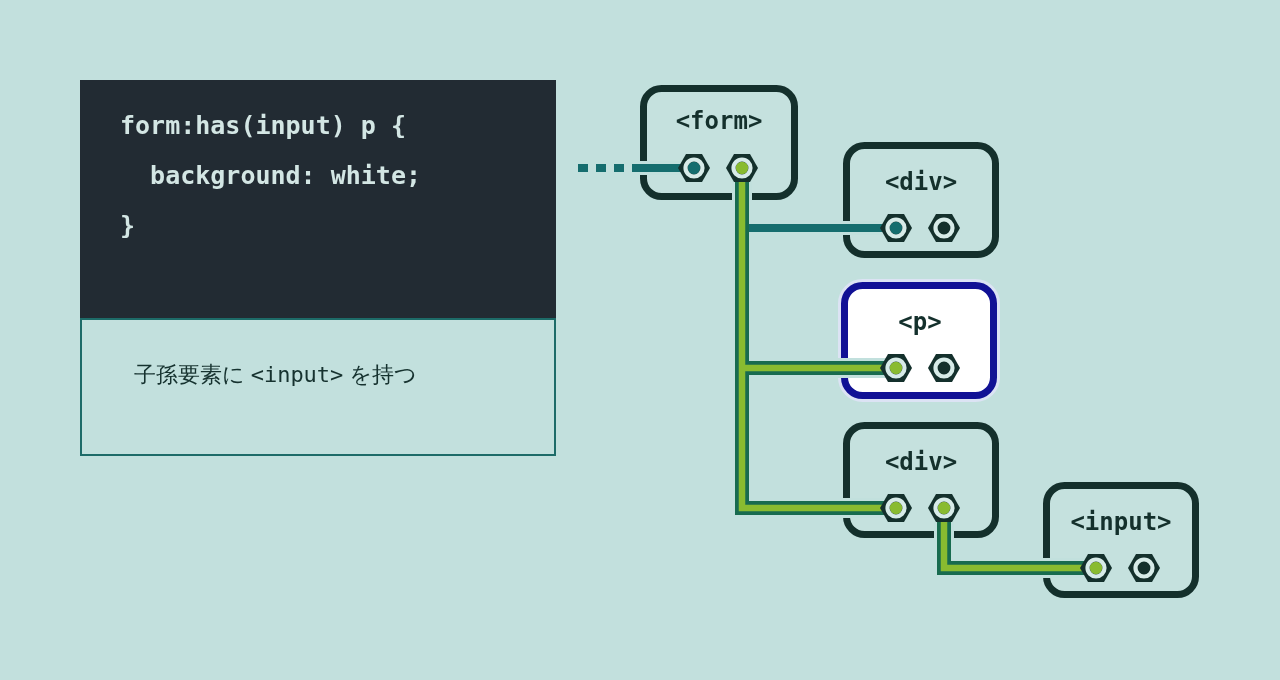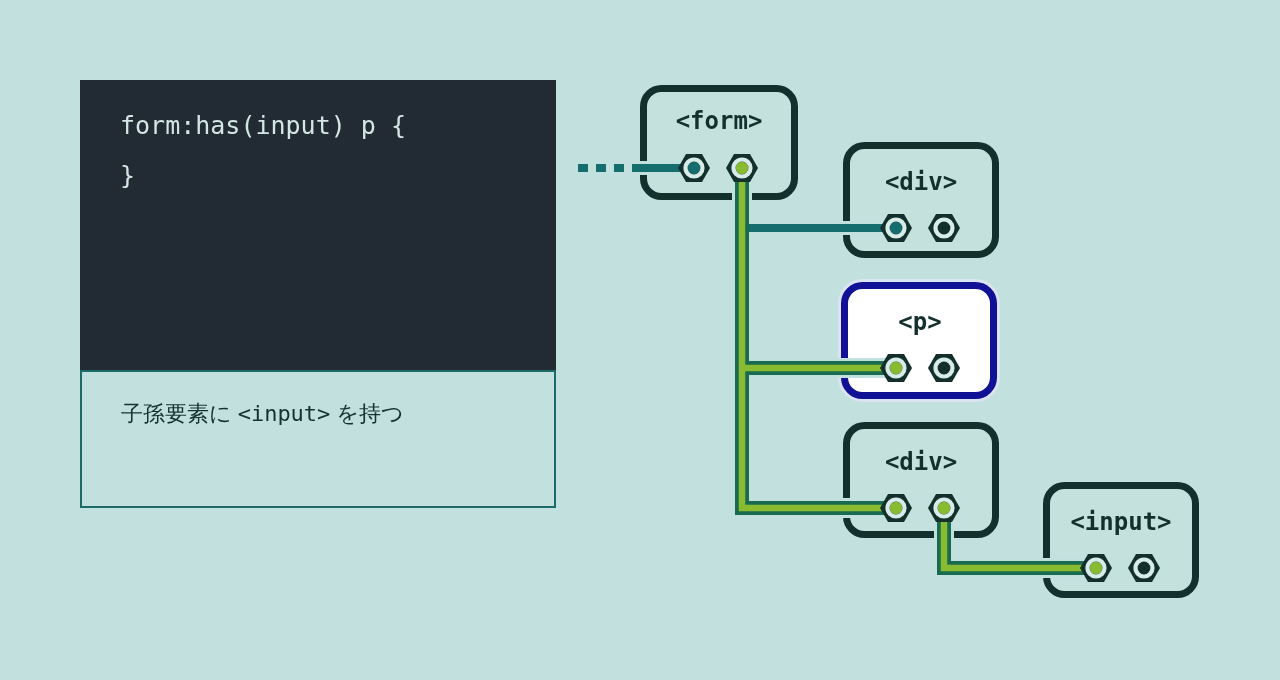--- a/index.html
+++ b/index.html
@@ -3,55 +3,56 @@
 <meta charset="utf-8">
 <style>
   html,body{margin:0;padding:0;}
   .stage{
     position:relative;width:1280px;height:680px;
     background:#c2e0dd;overflow:hidden;
     font-family:"Liberation Sans",sans-serif;
   }
   .code-card{position:absolute;left:80px;top:80px;width:476px;}
   .code-block{
-    box-sizing:border-box;width:476px;height:290px;
-    background:#222b33;padding:21px 0 0 40px;
+    box-sizing:border-box;width:476px;height:238px;
+    background:#222b33;padding:21px 0 0 40px;font-weight:bold;
   }
   .code-line{
     white-space:pre;color:#d3e6e4;
     font-family:"DejaVu Sans Mono","Liberation Mono",monospace;
     font-size:25px;line-height:50px;
   }
   .caption-box{
     box-sizing:border-box;width:476px;height:138px;
     border:2px solid #1d6b68;background:#c2e0dd;
     padding:17px 0 0 38px;
   }
   .cap-line{
-    margin:1px;color:#16322f;font-size:22px;line-height:48px;
+    margin:14px;color:#16322f;font-size:22px;line-height:48px;
     font-family:"Liberation Sans","DejaVu Sans",sans-serif;
   }
   .cap-code{
     font-family:"DejaVu Sans Mono","Liberation Mono",monospace;
     font-size:22px;color:#16322f;
   }
   svg{position:absolute;left:0;top:0;}
   .node-label{
     font-family:"DejaVu Sans Mono","Liberation Mono",monospace;
     font-weight:bold;font-size:24px;
   }
 </style>
 </head>
 <body>
 
 <div class="stage" style="background: rgb(194, 224, 221);">
 
   <div class="code-card">
     <div class="code-block" style="background: rgb(34, 43, 51);">
       <div class="code-line">form:has(input) p {</div>
+      <div class="code-line">  background: white;</div>
       <div class="code-line">}</div>
     </div>
     <div class="caption-box">
       <p class="cap-line"><span>子孫要素に </span><span class="cap-code">&lt;input&gt;</span><span> を持つ</span></p>
     </div>
   </div>
 
   <svg width="1280" height="680" viewBox="0 0 1280 680">
 
     <rect x="643.5" y="88.5" width="151" height="108" rx="18" stroke-width="7" stroke="#14302c" fill="#c5e1de"></rect>

